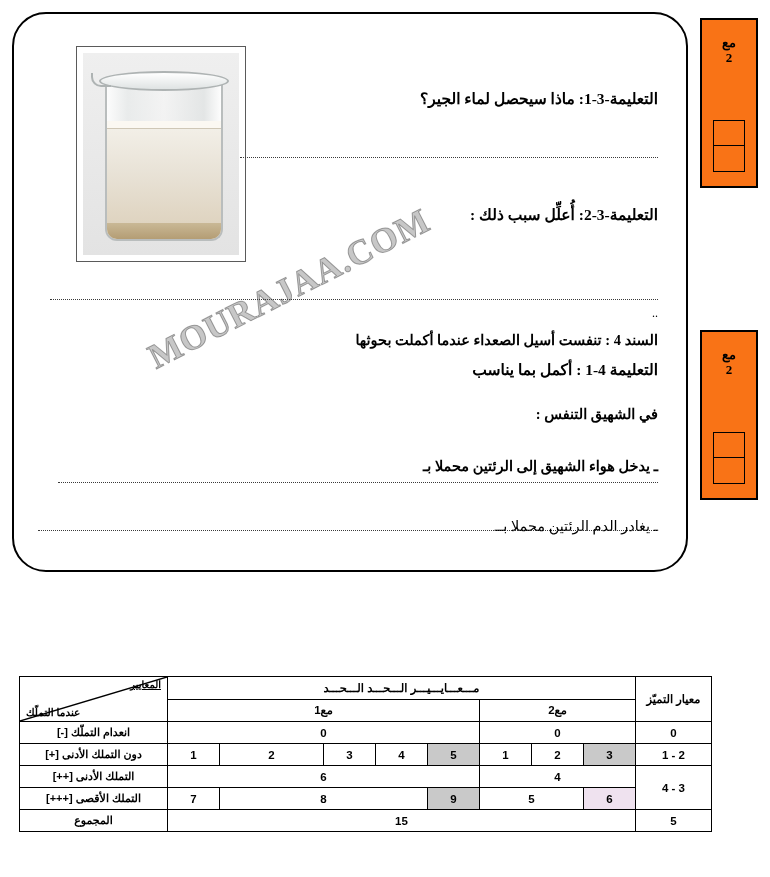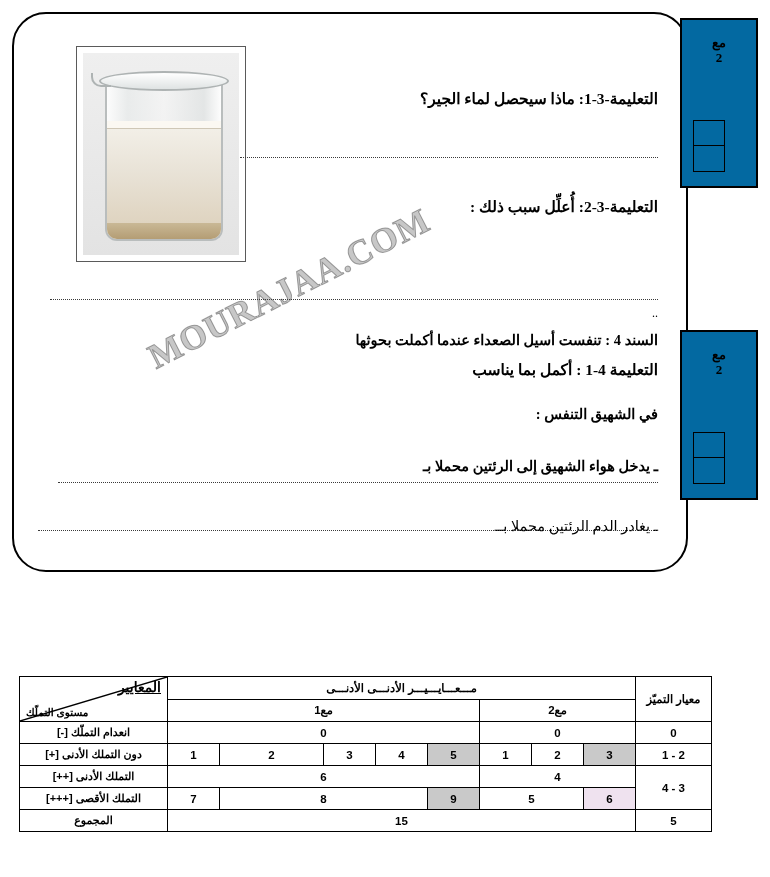--- a/index.html
+++ b/index.html
@@ -148,24 +148,24 @@
     color: rgba(70,70,70,0.30);
     -webkit-text-stroke: 1px rgba(60,60,60,0.45);
     pointer-events: none;
     direction: ltr;
   }
 
   
   .score-col {
     position: absolute;
     right: 12px;
-    width: 78px;
+    width: 58px;
     border: 2px solid #000;
     box-sizing: border-box;
-    background: #0369a1;
+    background: #f97316;
   }
   #score-col-1 { top: 18px; height: 170px; }
   #score-col-2 { top: 330px; height: 170px; }
   .score-label {
     text-align: center;
     font-size: 13px;
     font-weight: bold;
     line-height: 1.15;
     padding-top: 16px;
     white-space: pre-line;
@@ -216,21 +216,21 @@
   .shade-pink { background: #efe2ef; }
   .diag-cell {
     position: relative;
     height: 44px !important;
     font-size: 10.5px;
   }
   .diag-cell .corner-top {
     position: absolute;
     top: 2px;
     right: 6px;
-    font-size: 14px;
+    font-size: 10px;
     text-decoration: underline;
   }
   .diag-cell .corner-bottom {
     position: absolute;
     bottom: 2px;
     left: 6px;
     text-align: left;
     font-size: 10.5px;
     line-height: 1.1;
   }
@@ -254,21 +254,21 @@
         </div>
       </div>
       <div class="rim"></div>
       <div class="spout"></div>
     </div>
   </div>
 
   <div class="q" style="right:28px; top:76px;">التعليمة-3-1: ماذا سيحصل لماء الجير؟</div>
   <div class="dots" style="right:28px; top:143px; width:418px;"></div>
 
-  <div class="q" style="right:28px; top:184px;">التعليمة-3-2: أُعلِّل سبب ذلك  :</div>
+  <div class="q" style="right:28px; top:192px;">التعليمة-3-2: أُعلِّل سبب ذلك  :</div>
   <div class="dots" style="right:28px; top:285px; width:608px;"></div>
   <div class="plain" style="right:28px; top:292px; font-size:12px;">..</div>
 
   <div class="plain-b" style="right:28px; top:318px;">السند 4 : تنفست أسيل الصعداء عندما أكملت بحوثها</div>
 
   <div class="q" style="right:28px; top:347px;">التعليمة 4-1 : أكمل بما يناسب</div>
 
   <div class="plain-b" style="right:28px; top:392px;">في الشهيق التنفس :</div>
 
   <div class="plain" style="right:28px; top:444px;font-weight:bold;">ـ يدخل هواء الشهيق إلى الرئتين محملا بـ</div>
@@ -310,27 +310,27 @@
         <col style="width:52px">
       <col style="width:52px">
         <col style="width:52px">
         <col style="width:52px">
       <col style="width:148px">
     </colgroup>
 
     <tbody>
         <tr>
       <td rowspan="2">معيار التميّز</td>
-      <td colspan="9">مـــعـــايـــيـــر  الأدنـــى  الأدنـــى</td>
+      <td colspan="9">مـــعـــايـــيـــر  الـــحـــد  الـــحـــد</td>
       <td rowspan="2" class="diag-cell">
         <svg viewBox="0 0 148 44" preserveAspectRatio="none">
           <line x1="148" y1="0" x2="0" y2="44" stroke="#000" stroke-width="1.4"></line>
         </svg>
         <span class="corner-top">المعايير</span>
-        <span class="corner-bottom">مستوى
+        <span class="corner-bottom">عندما
 التملّك</span>
       </td>
     </tr>
 
     <tr>
       <td colspan="3">مع2</td>
       <td colspan="6">مع1</td>
     </tr>
 
     <tr>

